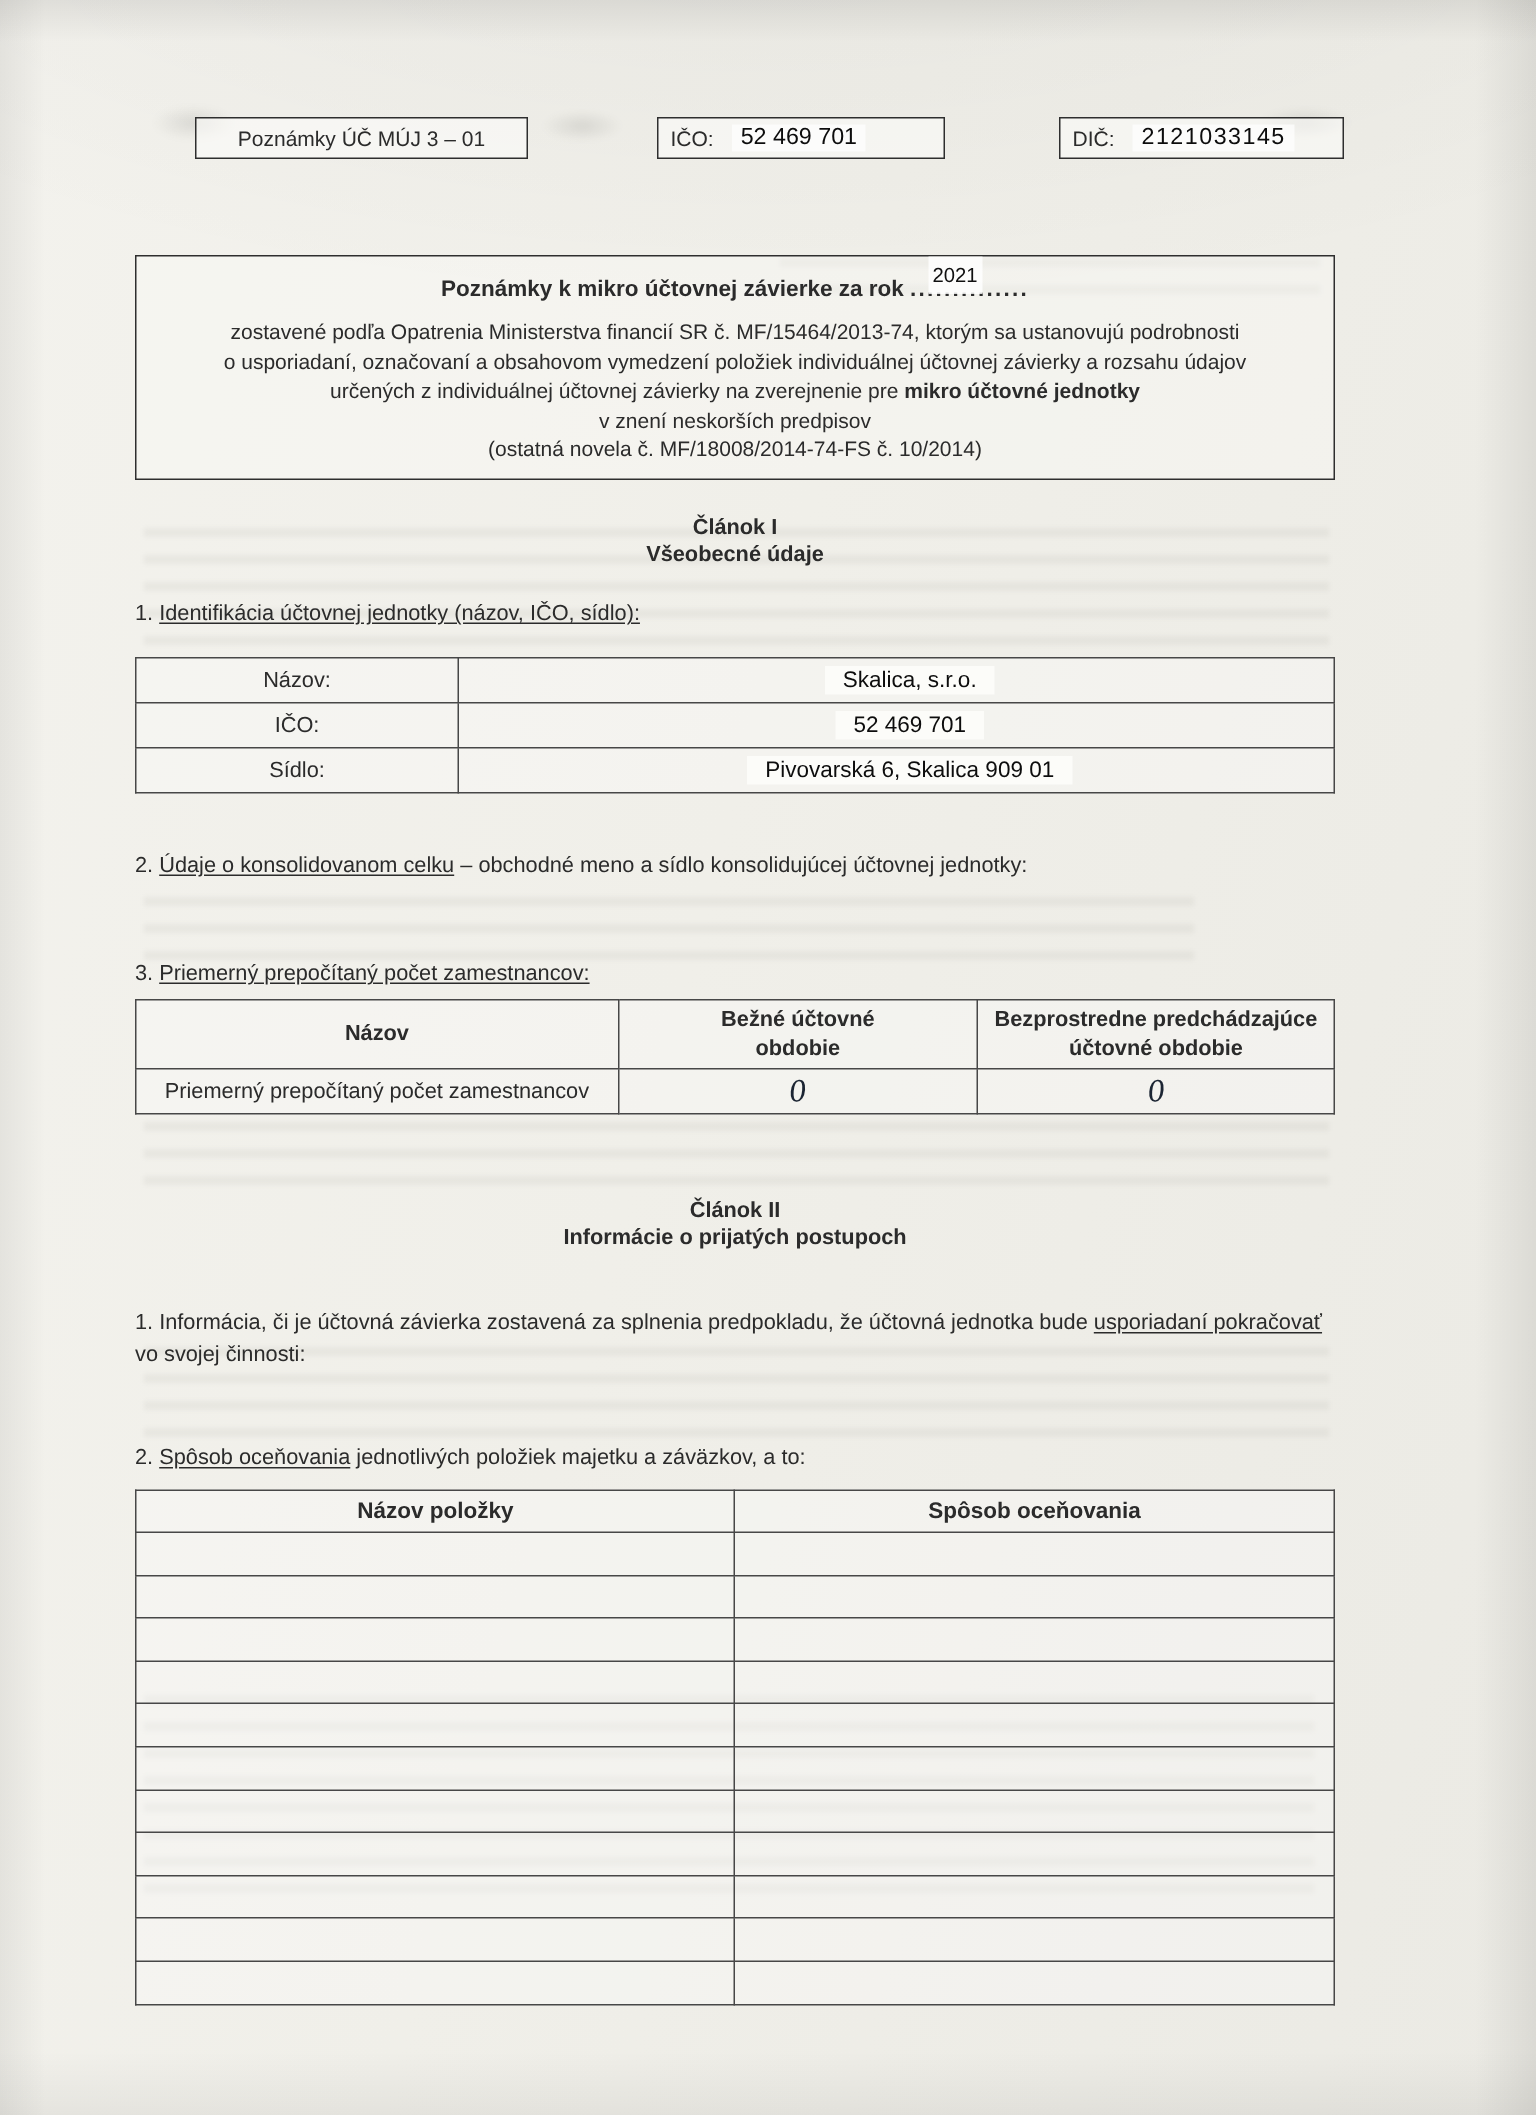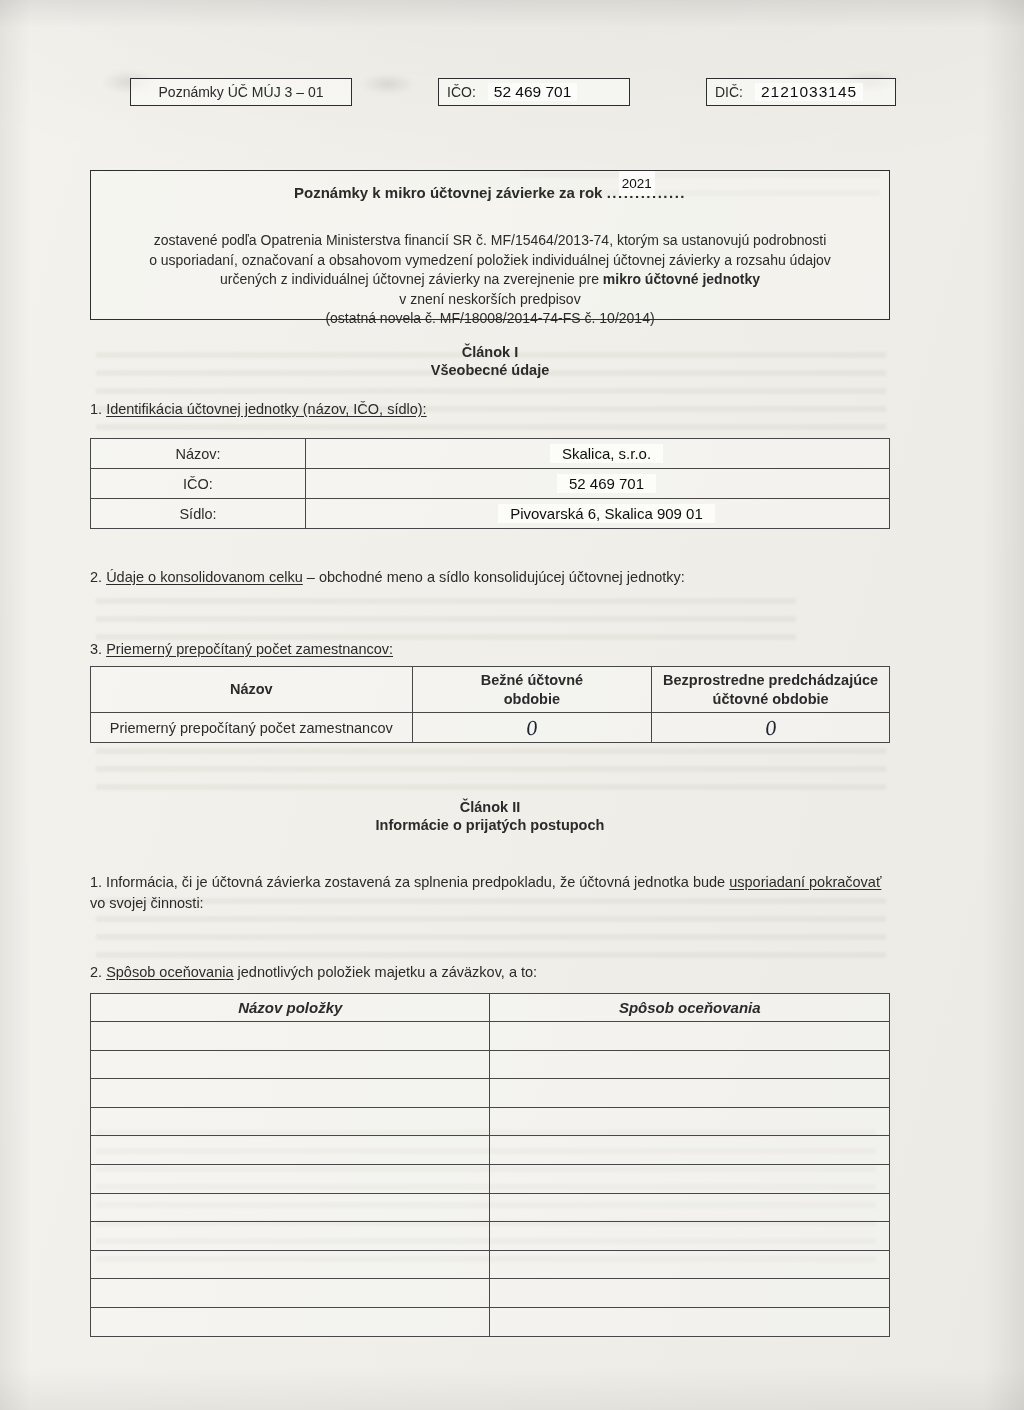--- a/index.html
+++ b/index.html
@@ -36,21 +36,21 @@
     border:1.6px solid #2e2e2e; padding-top:13px; text-align:center;
     background:rgba(252,252,249,.35);
   }
   .hb-title { font-weight:bold; font-size:15px; }
   .year-slot { position:relative; display:inline-block; }
   .year-slot .dots { font-weight:bold; letter-spacing:1.5px; }
   .year-slot .year {
     position:absolute; left:12px; top:-13px;
     font-weight:normal; font-size:13.5px; color:#101010; background:rgba(255,255,255,.8); padding:5px 3px;
   }
-  .hb-body { margin-top:30px; font-size:14px; line-height:19.5px; }
+  .hb-body { margin-top:11px; font-size:14px; line-height:19.5px; }
   .bold { font-weight:bold; }
 
   .center-h { position:absolute; left:90px; width:800px; text-align:center; font-weight:bold; font-size:14.5px; }
   .label-line { position:absolute; left:90px; width:820px; font-size:14.5px; }
   .u { text-decoration:underline; text-underline-offset:2px; }
 
   table { border-collapse:collapse; background:rgba(253,253,251,.35); }
   td, th { border:1px solid #474747; font-size:14.5px; font-weight:normal; text-align:center; }
 
   
@@ -75,21 +75,21 @@
   .handwritten {
     font-family:"DejaVu Serif", serif; font-style:italic; font-size:19px;
     color:#1c2533; display:inline-block; transform:rotate(-6deg);
   }
 
   
   .para { position:absolute; left:90px; width:800px; font-size:14.5px; line-height:21px; }
 
   
   .val-table { position:absolute; left:90px; top:993px; width:800px; border:1.6px solid #2e2e2e; }
-  .val-table th { font-weight:bold; font-style:italic; font-size:15px; text-align:center; height:28px; padding:2px; }
+  .val-table th { font-weight:bold; font-size:15px; text-align:center; height:28px; padding:2px; }
   .val-table .c1 { width:400px; } .val-table .c2 { width:400px; }
   .val-table tr.empty td { height:28.6px; }
 
   
   .ghost {
     position:absolute; opacity:.5; filter:blur(1.3px); pointer-events:none;
     background:repeating-linear-gradient(to bottom, rgba(150,148,138,.20) 0 6px, transparent 6px 18px);
   }
   .stamp-ghost {
     position:absolute; pointer-events:none; filter:blur(2px); opacity:.45;

